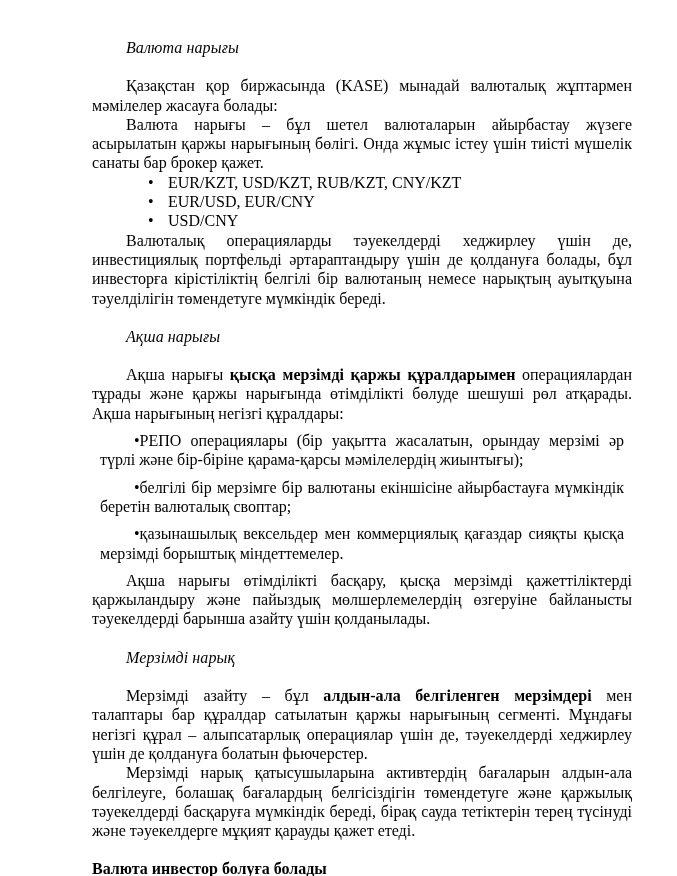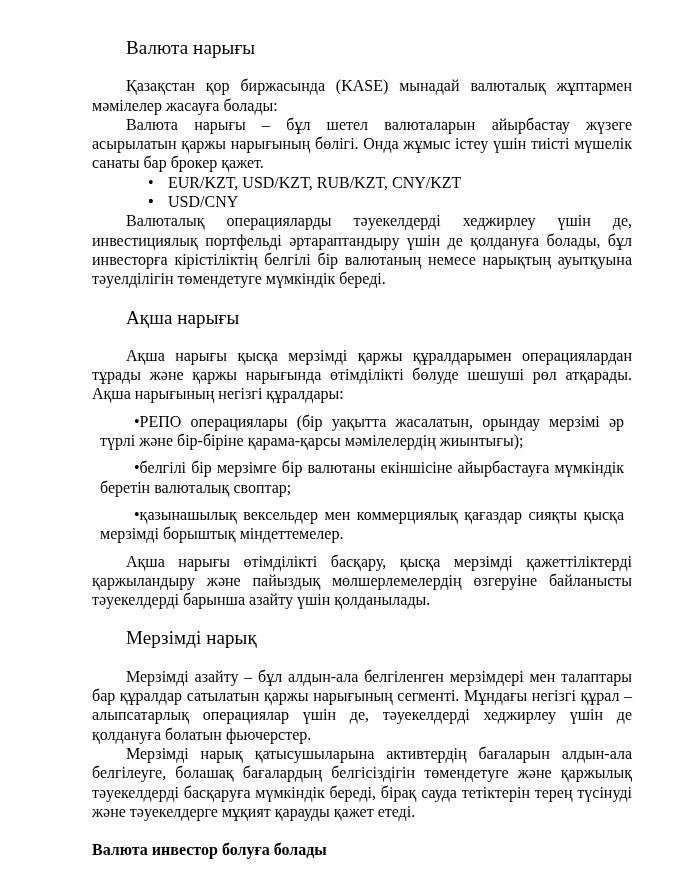--- a/index.html
+++ b/index.html
@@ -9,53 +9,53 @@
     color: #000000;
   }
   .page {
     position: absolute; left: 92px; top: 0; width: 540px;
     font-size: 16px; line-height: 19.3px;
   }
   .p {
     text-align: justify; text-indent: 34px; margin: 0;
   }
   .sub-heading {
-    font-size: 19px; margin: 0; padding-left: 34px;
+    font-style: italic; font-size: 16px; margin: 0; padding-left: 34px;
     letter-spacing: 0.1px;
   }
   .section-heading {
     font-weight: bold; margin: 0;
   }
   ul.bullets {
     margin: 0; padding: 0; list-style: none;
   }
   ul.bullets li {
     position: relative; padding-left: 76px; margin: 0;
   }
   ul.bullets li .dot {
     position: absolute; left: 56px; top: 0;
   }
   .bullet-para {
     text-align: justify; text-indent: 34px; margin: 8px;
   }
-  b { font-weight: normal; }
+  b { font-weight: bold; }
 </style>
 </head>
 <body>
 
 <div class="page">
 
   <div style="height:38px"></div>
   <p class="sub-heading">Валюта нарығы</p>
   <div style="height:19px"></div>
   <p class="p">Қазақстан қор биржасында (KASE) мынадай валюталық жұптармен мәмілелер жасауға болады:</p>
   <p class="p">Валюта нарығы – бұл шетел валюталарын айырбастау жүзеге асырылатын қаржы нарығының бөлігі. Онда жұмыс істеу үшін тиісті мүшелік санаты бар брокер қажет.</p>
   <ul class="bullets">
     <li><span class="dot">•</span><span>EUR/KZT, USD/KZT, RUB/KZT, CNY/KZT</span></li>
-    <li><span class="dot">•</span></li>
+    <li><span class="dot">•</span><span>EUR/USD, EUR/CNY</span></li>
     <li><span class="dot">•</span><span>USD/CNY</span></li>
   </ul>
   <p class="p">Валюталық операцияларды тәуекелдерді хеджирлеу үшін де, инвестициялық портфельді әртараптандыру үшін де қолдануға болады, бұл инвесторға кірістіліктің белгілі бір валютаның немесе нарықтың ауытқуына тәуелділігін төмендетуге мүмкіндік береді.</p>
 
   <div style="height:19px"></div>
   <p class="sub-heading">Ақша нарығы</p>
   <div style="height:19px"></div>
   <p class="p"><span>Ақша нарығы </span><b>қысқа мерзімді қаржы құралдарымен</b><span> операциялардан тұрады және қаржы нарығында өтімділікті бөлуде шешуші рөл атқарады. Ақша нарығының негізгі құралдары:</span></p>
   <p class="bullet-para">•РЕПО операциялары (бір уақытта жасалатын, орындау мерзімі әр түрлі және бір-біріне қарама-қарсы мәмілелердің жиынтығы);</p>
   <p class="bullet-para">•белгілі бір мерзімге бір валютаны екіншісіне айырбастауға мүмкіндік беретін валюталық своптар;</p>

